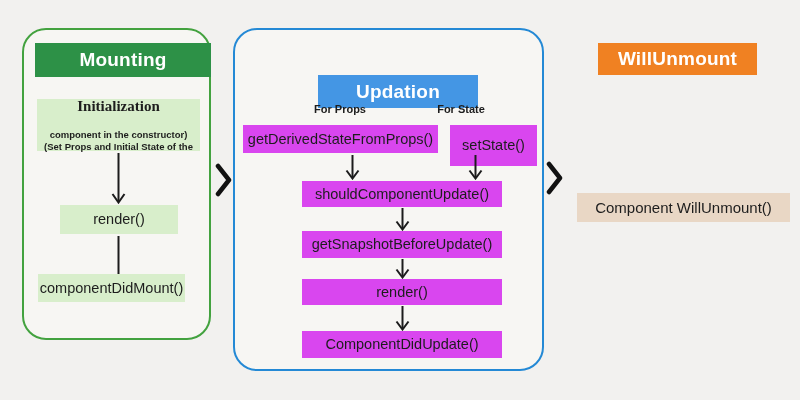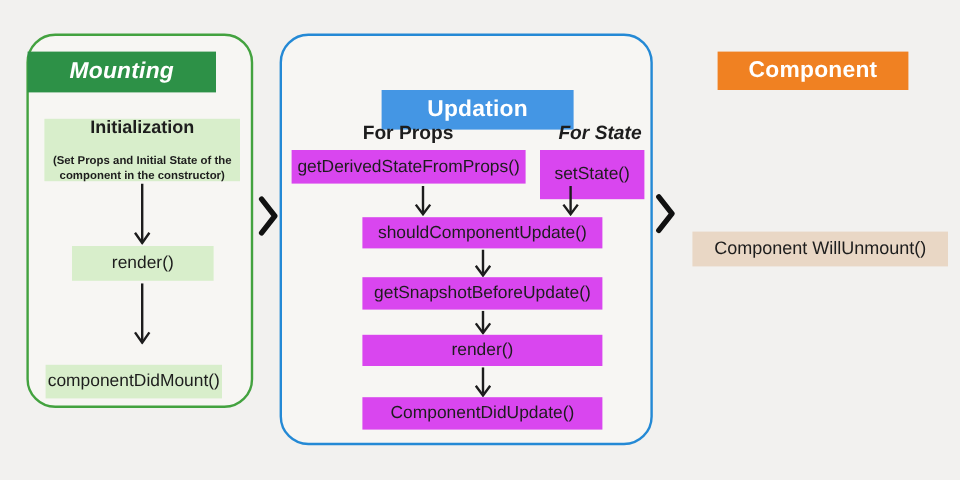--- a/index.html
+++ b/index.html
@@ -19,79 +19,79 @@
   .hdr.green{background:#2d9147;}
   .hdr.blue{background:#4496e4;}
   .hdr.orange{background:#f08122;}
   .node{
     position:absolute;display:flex;flex-direction:column;align-items:center;justify-content:center;
     font-size:14.5px;line-height:1.15;text-align:center;box-sizing:border-box;
   }
   .node.green{background:#d8eecb;}
   .node.blue{background:#d946ef;}
   .node.tan{background:#e9d7c5;font-size:15px;}
-  .node .t1{font-weight:bold;font-size:15px;margin-bottom:14px;}
+  .node .t1{font-weight:bold;font-size:15px;margin-bottom:14px;font-family:Liberation Serif, serif;}
   .node .t2{font-weight:600;font-size:9.5px;line-height:1.25;}
-  .lbl{position:absolute;font-size:16px;font-weight:600;text-align:center;}
+  .lbl{position:absolute;font-size:11px;font-weight:600;text-align:center;}
   .arrow{position:absolute;}
   svg{display:block;}
 </style>
 </head>
 <body>
 
 <div class="stage">
 
   <div class="panel green" style="left:22px;top:28px;width:189px;height:312px;"></div>
 
-  <div class="hdr green" style="left:23px;top:43px;width:157px;height:34px;font-style:italic;">
+  <div class="hdr green" style="left:35px;top:43px;width:176px;height:34px;">
     <span>Mounting</span>
   </div>
 
   <div class="node green" style="left:37px;top:99px;width:163px;height:52px;">
     <span class="t1">Initialization</span>
+    <span class="t2">component in the constructor)</span>
     <span class="t2">(Set Props and Initial State of the</span>
-    <span class="t2">component in the constructor)</span>
   </div>
 
   <div class="arrow" style="left:111px;top:153px;">
     <svg width="15" height="51" viewBox="0 0 15 51">
       <line x1="7.5" y1="0" x2="7.5" y2="48" stroke="#1c1c1c" stroke-width="2"></line>
       <polyline points="1.5,41 7.5,49.5 13.5,41" fill="none" stroke="#1c1c1c" stroke-width="2"></polyline>
     </svg>
   </div>
 
   <div class="node green" style="left:60px;top:205px;width:118px;height:29px;">
     <span>render()</span>
   </div>
 
   <div class="arrow" style="left:111px;top:236px;">
     <svg width="15" height="51" viewBox="0 0 15 51">
       <line x1="7.5" y1="0" x2="7.5" y2="48" stroke="#1c1c1c" stroke-width="2"></line>
       <polyline points="1.5,41 7.5,49.5 13.5,41" fill="none" stroke="#1c1c1c" stroke-width="2"></polyline>
     </svg>
   </div>
 
-  <div class="node green" style="left:38px;top:304px;width:147px;height:28px;">
+  <div class="node green" style="left:38px;top:274px;width:147px;height:28px;">
     <span>componentDidMount()</span>
   </div>
 
   <div class="arrow" style="left:215px;top:163px;">
     <svg width="18" height="34" viewBox="0 0 18 34">
       <polyline points="3,3 14,17 3,31" fill="none" stroke="#111" stroke-width="4.5" stroke-linecap="round" stroke-linejoin="round"></polyline>
     </svg>
   </div>
 
   <div class="panel blue" style="left:233px;top:28px;width:311px;height:343px;"></div>
 
   <div class="hdr blue" style="left:318px;top:43px;width:160px;height:33px;margin-top:32px;">
     <span>Updation</span>
   </div>
 
   <div class="lbl" style="left:290px;top:103px;width:100px;">For Props</div>
-  <div class="lbl" style="left:450px;top:103px;width:100px;font-style:italic;">For State</div>
+  <div class="lbl" style="left:411px;top:103px;width:100px;">For State</div>
 
   <div class="node blue" style="left:243px;top:125px;width:195px;height:28px;">
     <span>getDerivedStateFromProps()</span>
   </div>
 
   <div class="node blue" style="left:450px;top:125px;width:87px;height:41px;">
     <span>setState()</span>
   </div>
 
   <div class="arrow" style="left:345px;top:155px;">
@@ -144,20 +144,20 @@
     <span>ComponentDidUpdate()</span>
   </div>
 
   <div class="arrow" style="left:546px;top:161px;">
     <svg width="18" height="34" viewBox="0 0 18 34">
       <polyline points="3,3 14,17 3,31" fill="none" stroke="#111" stroke-width="4.5" stroke-linecap="round" stroke-linejoin="round"></polyline>
     </svg>
   </div>
 
   <div class="hdr orange" style="left:598px;top:43px;width:159px;height:32px;">
-    <span>Component</span>
+    <span>WillUnmount</span>
   </div>
 
   <div class="node tan" style="left:577px;top:193px;width:213px;height:29px;justify-content:center;">
     <span>Component WillUnmount()</span>
   </div>
 
 </div>
 
 </body></html>

